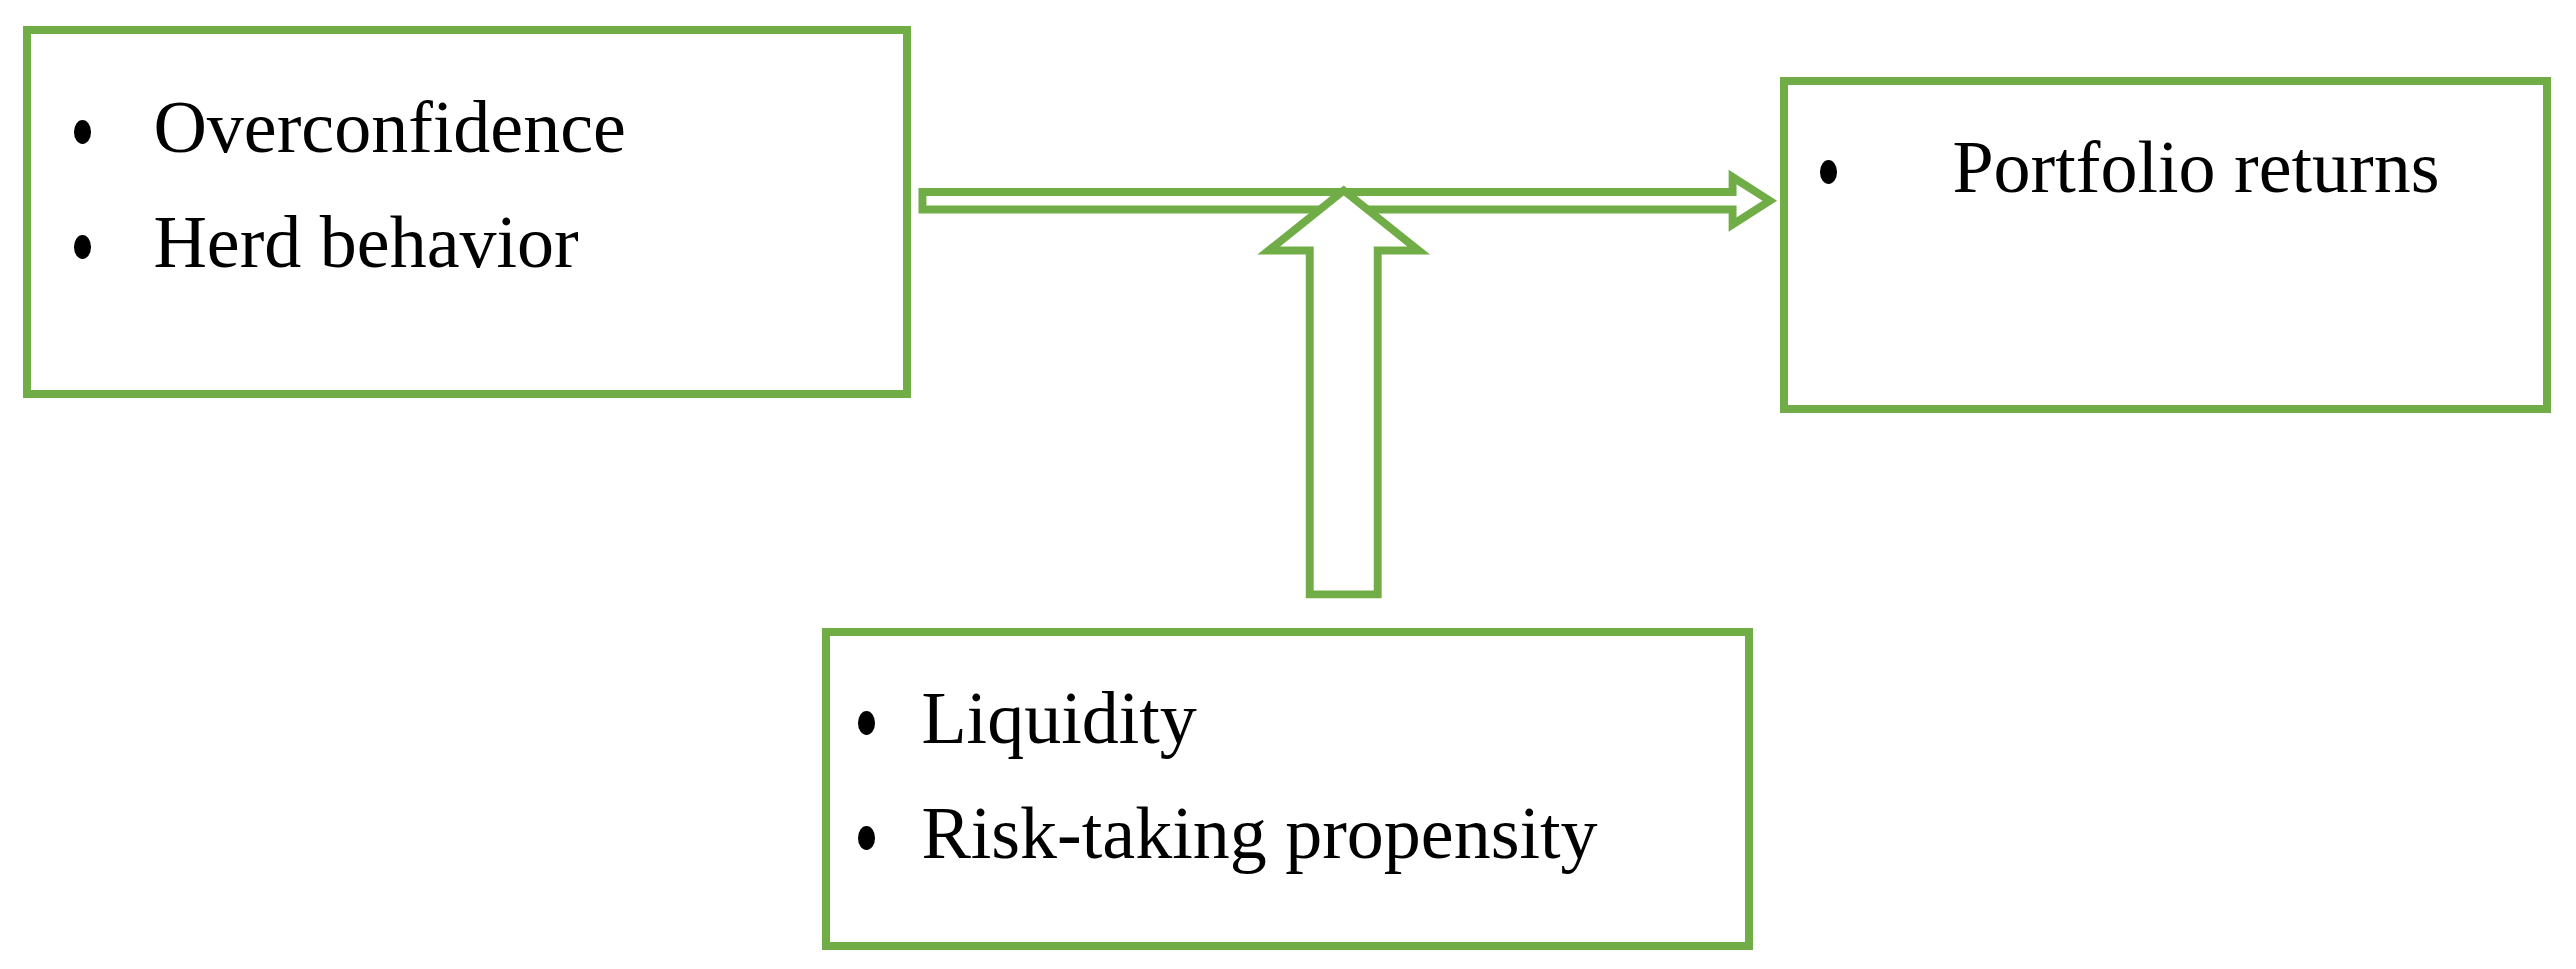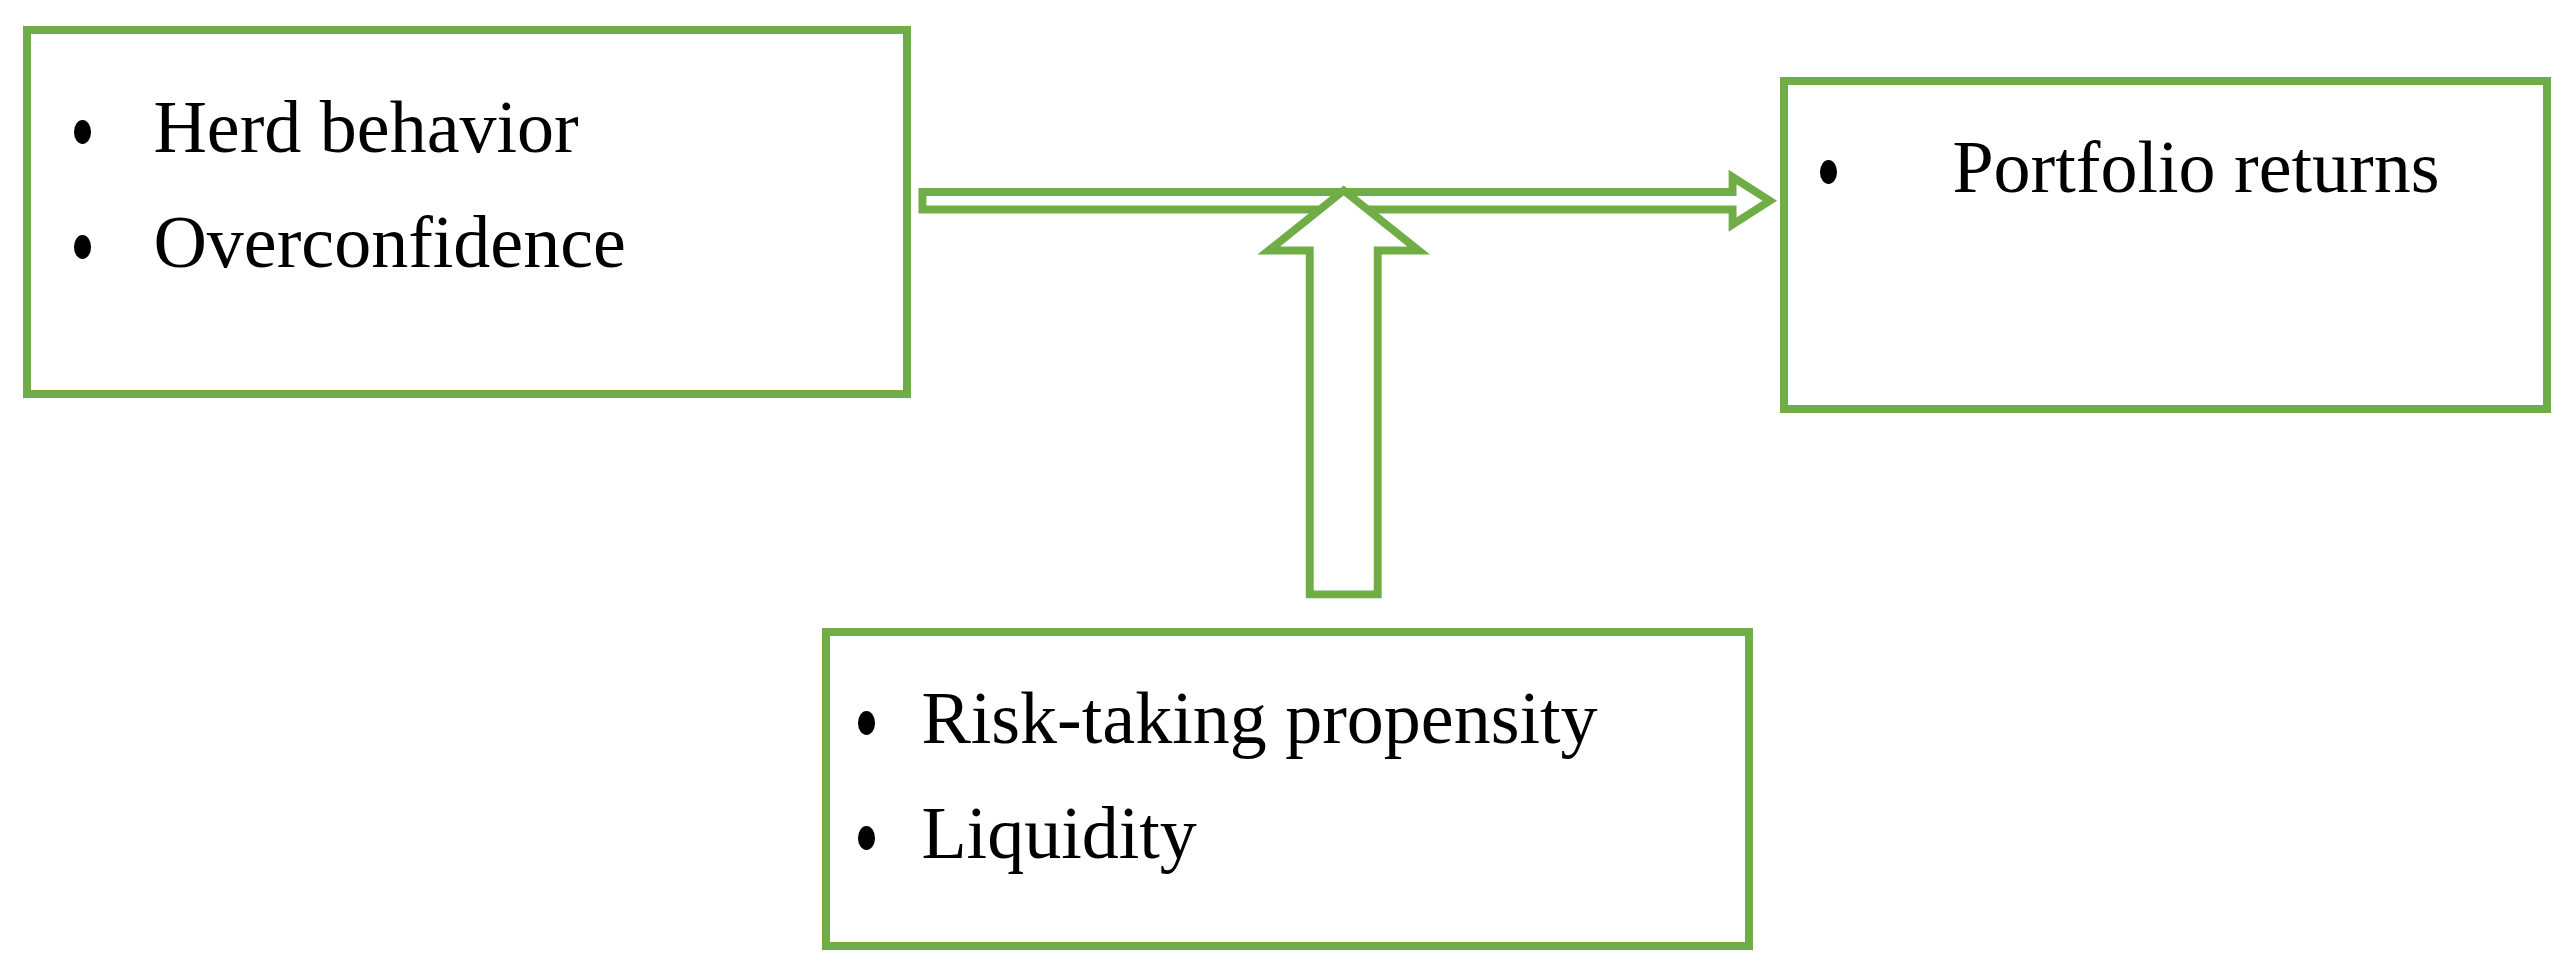--- a/index.html
+++ b/index.html
@@ -80,45 +80,45 @@
 
     <path class="arrow-shape" d="M 1167 243 H 2192 V 224 L 2239 254 L 2192 284 V 265 H 1167 Z"></path>
 
     <path class="arrow-shape" d="M 1700 241 L 1795 317 H 1743 V 752 H 1657 V 317 H 1605 Z"></path>
   </svg>
 
   <div class="box box-left">
     <div class="list list-left">
       <div class="item">
         <span class="bullet"></span>
-        <span class="label">Herd behavior</span>
+        <span class="label">Overconfidence</span>
       </div>
       <div class="item">
         <span class="bullet"></span>
-        <span class="label">Overconfidence</span>
+        <span class="label">Herd behavior</span>
       </div>
     </div>
   </div>
 
   <div class="box box-right">
     <div class="list list-right">
       <div class="item">
         <span class="bullet"></span>
         <span class="label">Portfolio returns</span>
       </div>
     </div>
   </div>
 
   <div class="box box-bottom">
     <div class="list list-bottom">
       <div class="item">
         <span class="bullet"></span>
-        <span class="label">Risk-taking propensity</span>
+        <span class="label">Liquidity</span>
       </div>
       <div class="item">
         <span class="bullet"></span>
-        <span class="label">Liquidity</span>
+        <span class="label">Risk-taking propensity</span>
       </div>
     </div>
   </div>
 
 </div>
 
 
 </body></html>

